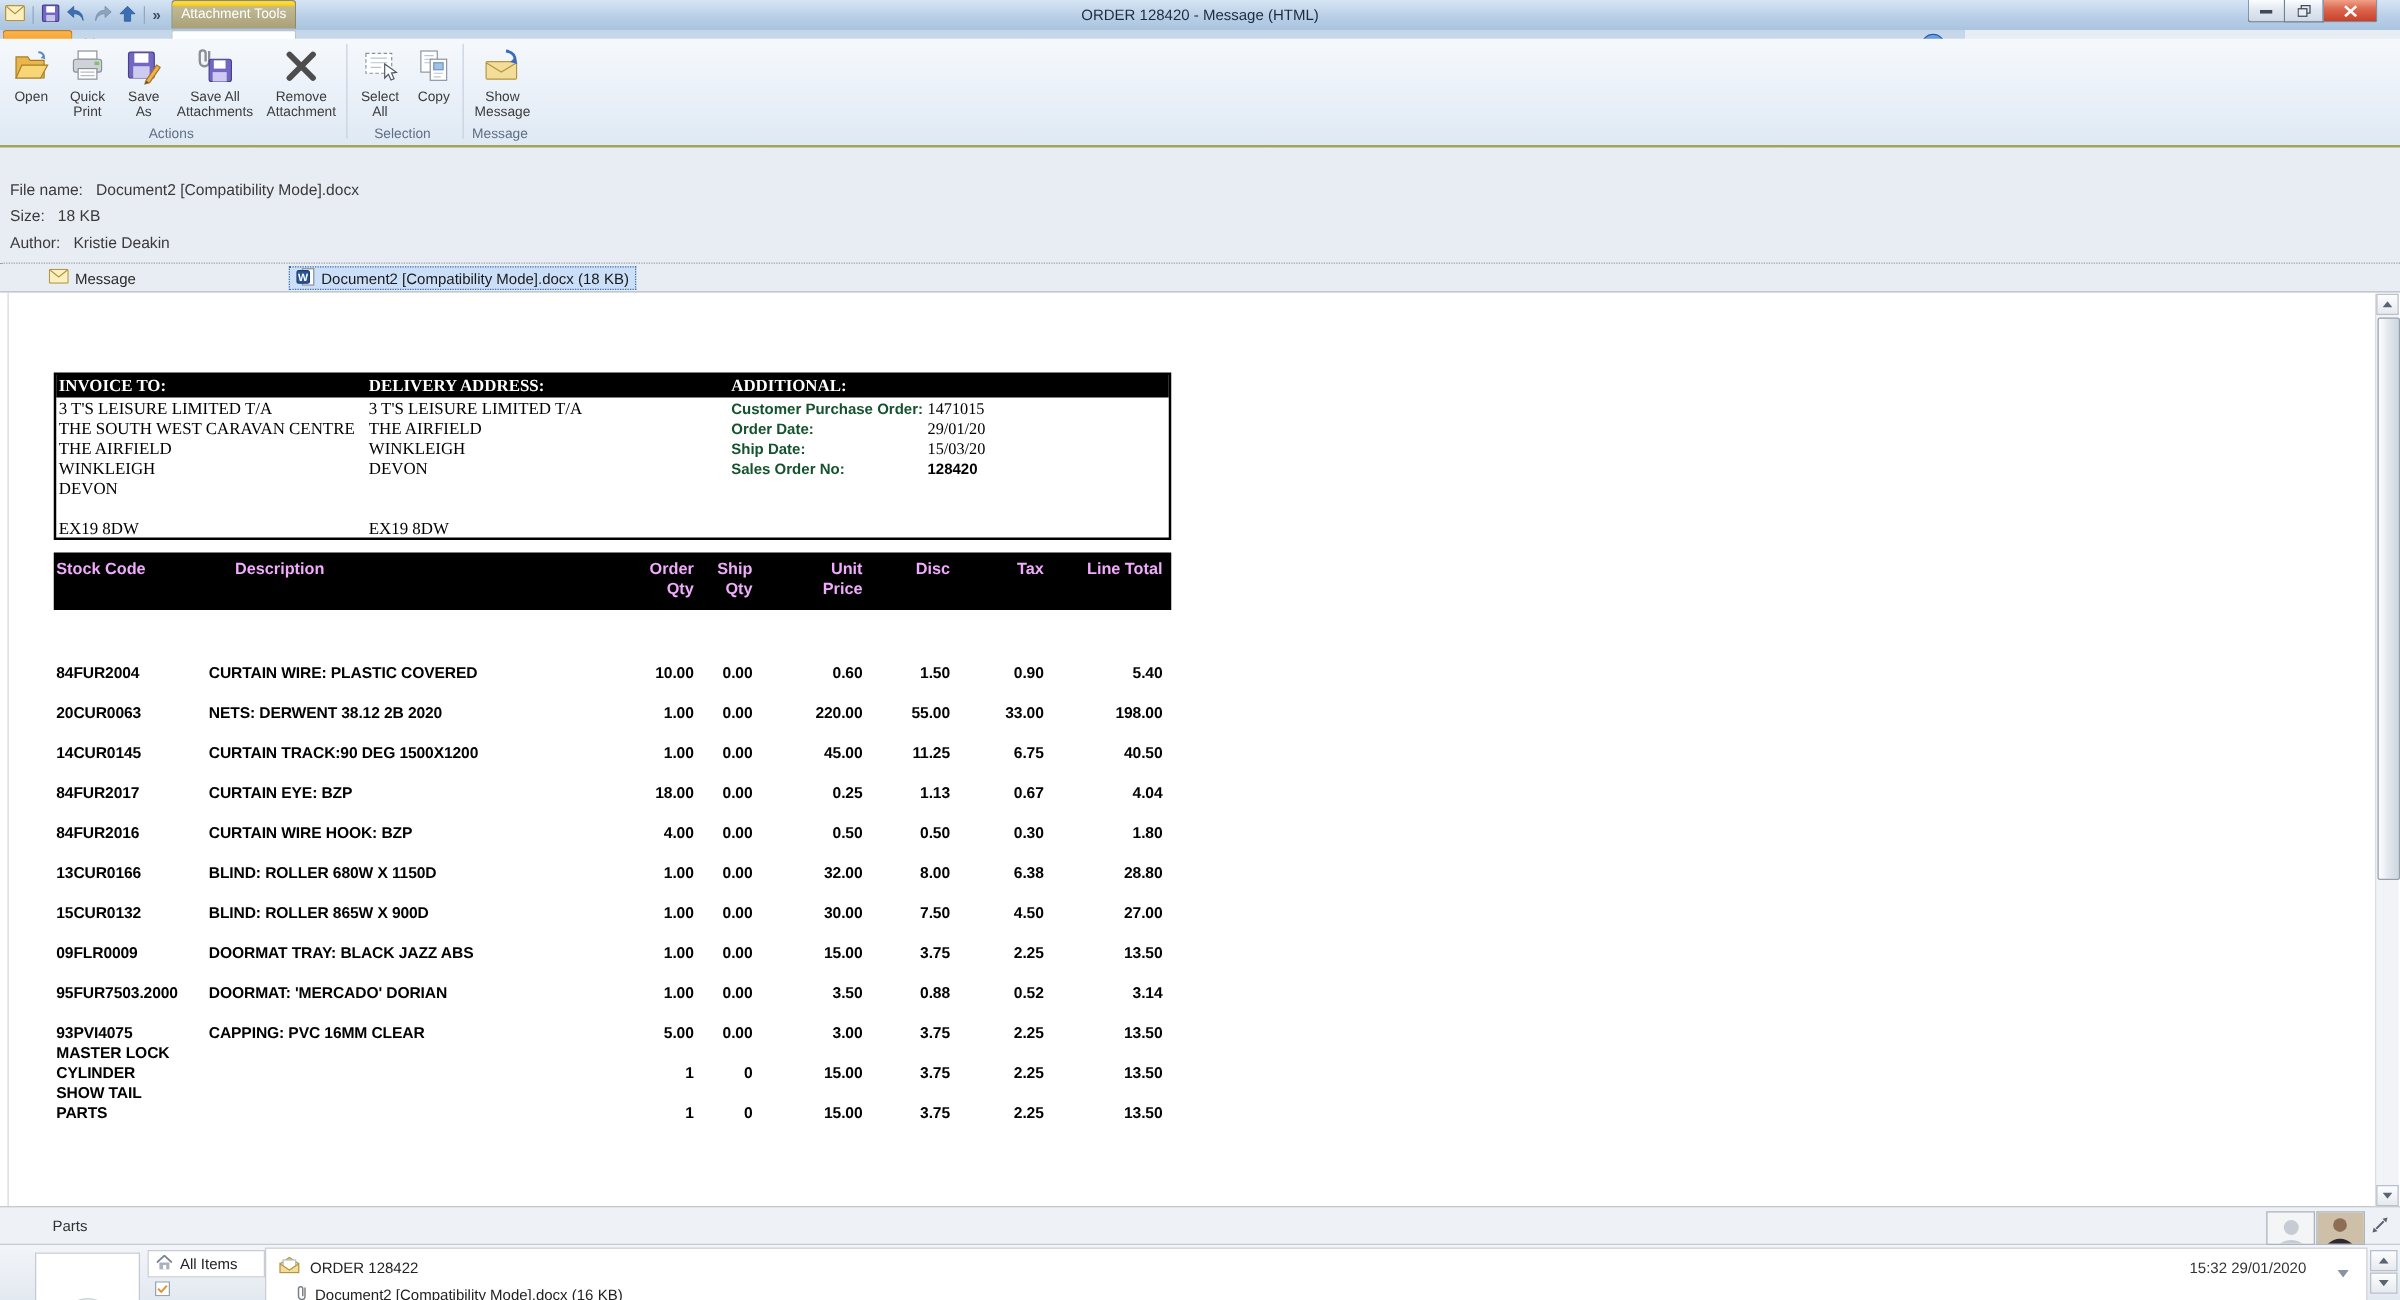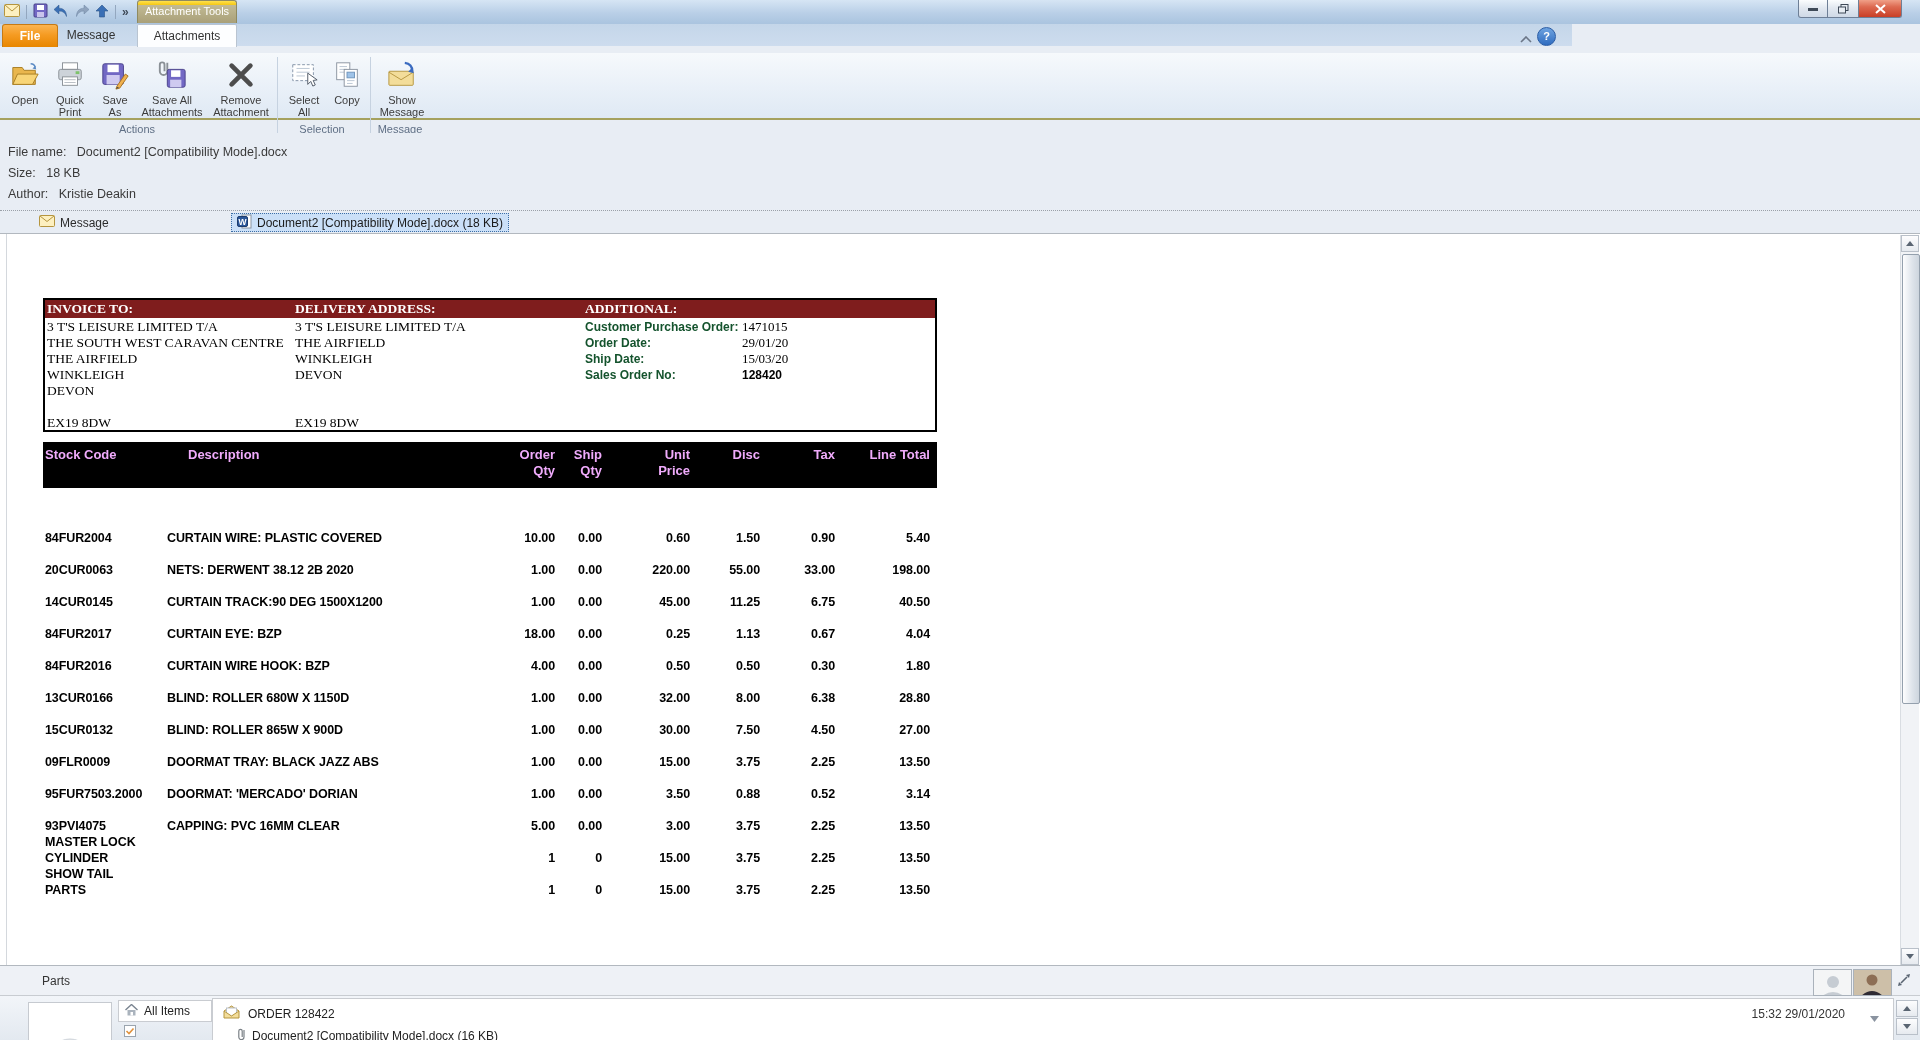--- a/index.html
+++ b/index.html
@@ -35,21 +35,21 @@
   #tab-file{left:2px;width:54px;color:#fff;font-weight:bold;border-radius:3px 3px 0 0;
     background:linear-gradient(#fbb450,#f59b22 45%,#e88600);border:1px solid #c67a14;border-bottom:none;}
   #tab-message{left:60px;width:62px;}
   #tab-attachments{left:137px;width:98px;background:#fdfeff;border:1px solid #b9c4d1;border-bottom:none;
     border-radius:2px 2px 0 0;}
   #ribbon-min{position:absolute;right:40px;top:8px;}
   #ribbon-help{position:absolute;right:16px;top:3px;width:17px;height:17px;border-radius:50%;
     background:linear-gradient(#6ea3e0,#2f6cc0);color:#fff;font-weight:bold;font-size:11px;
     text-align:center;line-height:17px;border:1px solid #2a5ca5;}
   
-  #ribbon{position:absolute;left:0;top:53px;width:1920px;height:67px;
+  #ribbon{position:absolute;left:0;top:31px;width:1920px;height:87px;
     background:linear-gradient(#f6f9fc,#e9f0f8 55%,#dfe9f4);
     border-bottom:2px solid #a5a15e;box-sizing:border-box;}
   #rbtns{position:absolute;left:4px;top:2px;display:flex;height:70px;}
   .rbtn{display:flex;flex-direction:column;align-items:center;justify-content:flex-start;
     padding-top:3px;border-radius:3px;}
   .ricon{height:34px;display:flex;align-items:center;justify-content:center;}
   .rlabel{font-size:11px;line-height:12px;color:#3c3c3c;text-align:center;white-space:pre-line;margin-top:2px;}
   .rsep{width:1px;background:#c6d2e0;margin:2px 3px;height:76px;}
   .rgrouplabel{position:absolute;top:70px;font-size:11px;color:#5f6f85;text-align:center;}
   
@@ -64,21 +64,21 @@
     color:#2b2b2b;font-size:12px;padding:0 3px;}
   #ptab-doc{position:absolute;left:231px;top:2px;height:17px;display:flex;align-items:center;gap:5px;
     background:#cbe0f8;border:1px dotted #3c6ea5;color:#1a1a1a;font-size:12px;padding:0 5px;}
   
   #preview{position:absolute;left:0;top:233px;width:1920px;height:733px;background:#fff;
     border-top:1px solid #b2b8bf;border-bottom:1px solid #b2b8bf;box-sizing:border-box;}
   #preview-leftedge{position:absolute;left:6px;top:0;bottom:0;width:1px;background:#d4d8dd;}
   
   #invoicebox{position:absolute;left:43px;top:64px;width:894px;height:134px;
     border:2px solid #000;box-sizing:border-box;}
-  #invbar{position:absolute;left:0;top:0;width:100%;height:18px;background:#7f1d1d;}
+  #invbar{position:absolute;left:0;top:0;width:100%;height:18px;background:#000000;}
   .invhdr{position:absolute;top:1px;color:#fff;font-family:"Liberation Serif",serif;
     font-weight:bold;font-size:13.5px;}
   #col-invoice{position:absolute;left:2px;top:19px;}
   #col-delivery{position:absolute;left:250px;top:19px;}
   .addr-line{height:16px;line-height:16px;font-family:"Liberation Serif",serif;font-size:13.5px;color:#000;white-space:nowrap;}
   #addl{position:absolute;left:540px;top:19px;}
   .add-row{height:16px;line-height:16px;white-space:nowrap;}
   .add-lbl{display:inline-block;width:157px;font-weight:bold;font-size:12px;color:#14532d;}
   .add-val{font-family:"Liberation Serif",serif;font-size:13px;color:#000;}
   .add-val.sans{font-family:"Liberation Sans",sans-serif;font-size:12px;font-weight:bold;}
@@ -168,20 +168,21 @@
       </span>
       <span>
         <svg width="14" height="14" viewBox="0 0 14 14">
             <path d="M7 1 L13 7 L9.5 7 L9.5 13 L4.5 13 L4.5 7 L1 7 Z" fill="#3a6fb5" stroke="#2c5488" stroke-width="0.6"></path>
           </svg>
       </span>
       <span class="qsep"></span>
       <span class="qat-more">»</span>
     </div>
     <div id="ctxhdr"><span>Attachment Tools</span></div>
+    <div id="win-title">ORDER 128420 - Message (HTML)</div>
     <div id="winbtns">
       <div class="wbtn min">
         <svg width="10" height="4" viewBox="0 0 10 4">
             <rect x="0" y="1" width="10" height="3" fill="#3f4a58"></rect>
           </svg>
       </div>
       <div class="wbtn res">
         <svg width="11" height="10" viewBox="0 0 11 10">
             <rect x="3" y="0.5" width="7" height="6" fill="none" stroke="#3f4a58"></rect>
             <rect x="0.5" y="3" width="7" height="6" fill="#e8edf3" stroke="#3f4a58"></rect>

